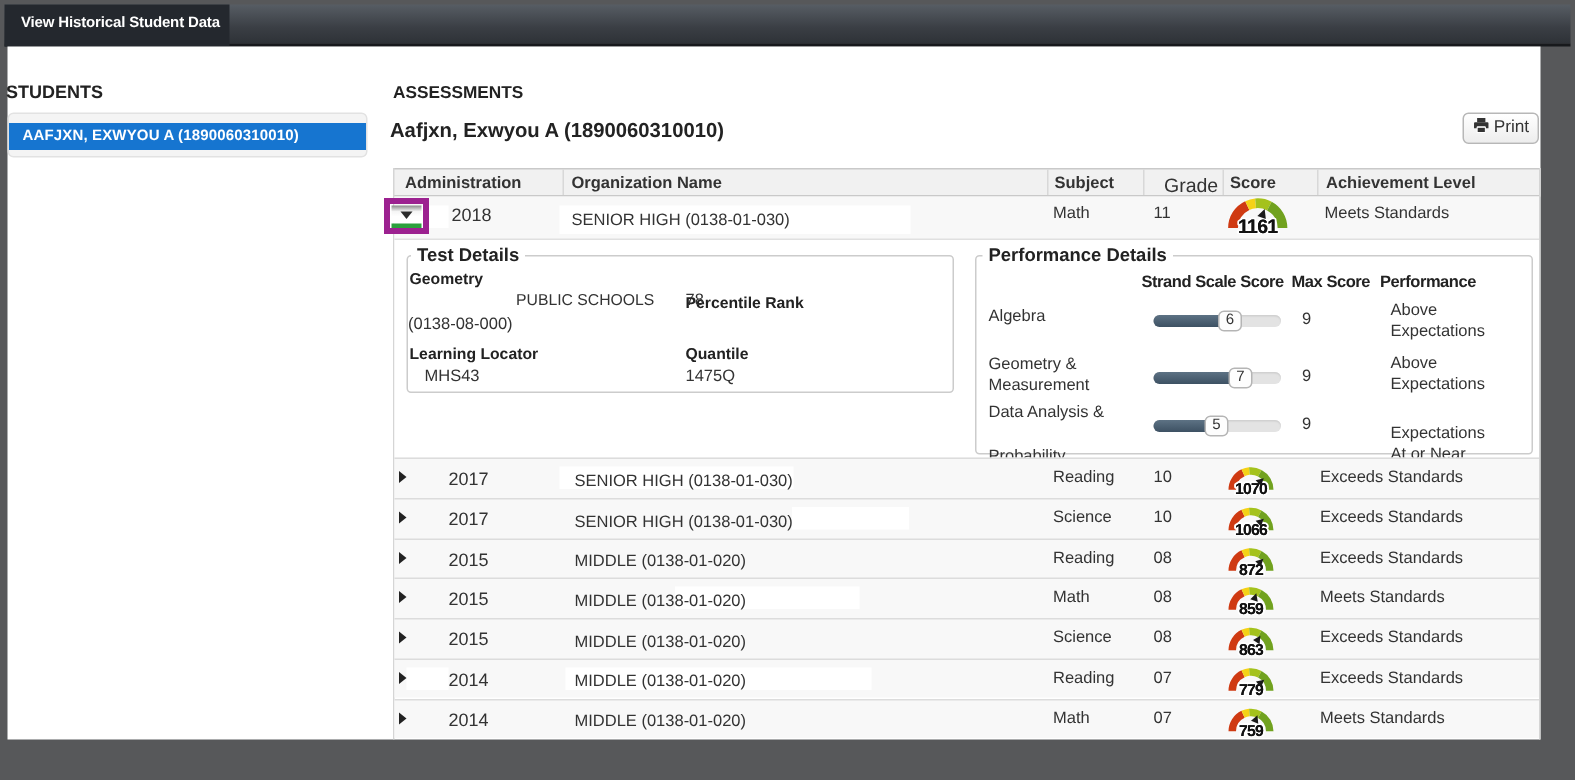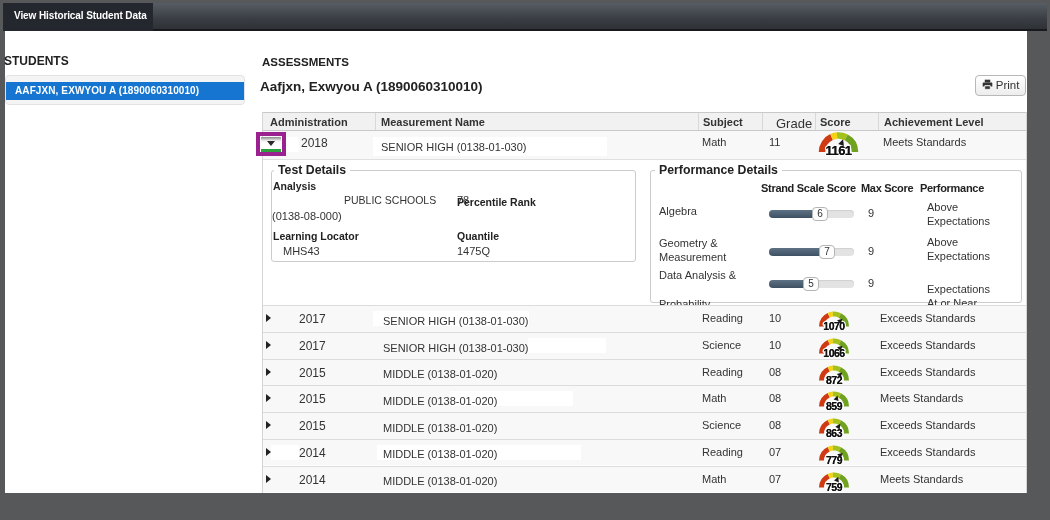--- a/index.html
+++ b/index.html
@@ -23,21 +23,21 @@
     </svg> Print</div>
 <div style="position:absolute;left:262px;top:112px;width:765px;height:19px;box-sizing:border-box;background:#f1f1f1;border-top:1px solid #c9c9c9;border-bottom:1px solid #c9c9c9;"></div>
 <div style="position:absolute;left:262px;top:112px;width:1px;height:381px;background:#d5d5d5;"></div>
 <div style="position:absolute;left:1026px;top:112px;width:1px;height:381px;background:#d5d5d5;"></div>
 <div style="position:absolute;left:375px;top:113px;width:1px;height:17px;background:#d8d8d8;"></div>
 <div style="position:absolute;left:698px;top:113px;width:1px;height:17px;background:#d8d8d8;"></div>
 <div style="position:absolute;left:762px;top:113px;width:1px;height:17px;background:#d8d8d8;"></div>
 <div style="position:absolute;left:815px;top:113px;width:1px;height:17px;background:#d8d8d8;"></div>
 <div style="position:absolute;left:878px;top:113px;width:1px;height:17px;background:#d8d8d8;"></div>
 <div style="position:absolute;left:270px;top:116px;font-size:11px;font-weight:bold;color:#333;">Administration</div>
-<div style="position:absolute;left:381px;top:116px;font-size:11px;font-weight:bold;color:#333;">Measurement Name</div>
+<div style="position:absolute;left:381px;top:116px;font-size:11px;font-weight:bold;color:#333;">Organization Name</div>
 <div style="position:absolute;left:703px;top:116px;font-size:11px;font-weight:bold;color:#333;">Subject</div>
 <div style="position:absolute;left:776px;top:116px;font-size:13px;font-weight:normal;color:#333;">Grade</div>
 <div style="position:absolute;left:820px;top:116px;font-size:11px;font-weight:bold;color:#333;text-align:center;">Score</div>
 <div style="position:absolute;left:884px;top:116px;font-size:11px;font-weight:bold;color:#333;">Achievement Level</div>
 <div style="position:absolute;left:263px;top:131px;width:763px;height:29px;background:#f8f8f8;border-bottom:1px solid #e0e0e0;box-sizing:border-box;"></div>
 <div style="position:absolute;left:271px;top:137px;width:28px;height:15px;background:#fff;"></div>
 <div style="position:absolute;left:373px;top:137px;width:234px;height:19px;background:#fff;"></div>
 <div style="position:absolute;left:301px;top:136px;font-size:12px;color:#333;">2018</div>
 <div style="position:absolute;left:381px;top:141px;font-size:11px;color:#333;">SENIOR HIGH (0138-01-030)</div>
 <div style="position:absolute;left:702px;top:136px;font-size:11px;color:#333;">Math</div>
@@ -51,21 +51,21 @@
     <text x="20.5" y="24" text-anchor="middle" font-family="Liberation Sans, sans-serif" font-size="13" font-weight="bold" letter-spacing="-0.5" fill="#111">1161</text>
     <polygon points="0,-13.5 3.0,-7.5 -3.0,-7.5" fill="#1a1a1a" transform="translate(20.5,21) rotate(20)"></polygon>
   </svg>
 <div style="position:absolute;left:883px;top:136px;font-size:11px;color:#333;">Meets Standards</div>
 <div style="position:absolute;left:256px;top:132px;width:30px;height:24px;box-sizing:border-box;border:4px solid #9c2190;"></div>
 <div style="position:absolute;left:261px;top:137px;width:20px;height:15px;box-sizing:border-box;background:linear-gradient(180deg,#8a8a8a 0,#f5f5f5 4px,#ffffff 60%);border-bottom:3px solid #2ba03c;"></div>
 <div style="position:absolute;left:267px;top:141px;width:0;height:0;border-left:4px solid transparent;border-right:4px solid transparent;border-top:5px solid #2b2b2b;"></div>
 <div style="position:absolute;left:263px;top:160px;width:763px;height:145px;background:#ffffff;"></div>
 <div style="position:absolute;left:271px;top:170px;width:365px;height:92px;box-sizing:border-box;border:1px solid #ccc;border-radius:3px;"></div>
 <div style="position:absolute;left:274px;top:163px;background:#fff;padding:0 4px;font-size:12.3px;font-weight:bold;color:#222;">Test Details</div>
-<div style="position:absolute;left:273px;top:180px;font-size:10.5px;font-weight:bold;color:#222;">Analysis</div>
+<div style="position:absolute;left:273px;top:180px;font-size:10.5px;font-weight:bold;color:#222;">Geometry</div>
 <div style="position:absolute;left:344px;top:194px;font-size:10.5px;color:#333;">PUBLIC SCHOOLS</div>
 <div style="position:absolute;left:272px;top:210px;font-size:11px;color:#333;">(0138-08-000)</div>
 <div style="position:absolute;left:457px;top:196px;font-size:10.5px;font-weight:bold;color:#222;">Percentile Rank</div>
 <div style="position:absolute;left:457px;top:194px;font-size:11px;color:#333;">78</div>
 <div style="position:absolute;left:273px;top:230px;font-size:10.5px;font-weight:bold;color:#222;">Learning Locator</div>
 <div style="position:absolute;left:283px;top:245px;font-size:11px;color:#333;">MHS43</div>
 <div style="position:absolute;left:457px;top:230px;font-size:10.5px;font-weight:bold;color:#222;text-align:center;">Quantile</div>
 <div style="position:absolute;left:457px;top:245px;font-size:11px;color:#333;">1475Q</div>
 <div style="position:absolute;left:650px;top:170px;width:372px;height:133px;box-sizing:border-box;border:1px solid #ccc;border-radius:3px;"></div>
 <div style="position:absolute;left:655px;top:163px;background:#fff;padding:0 4px;font-size:12.3px;font-weight:bold;color:#222;">Performance Details</div>

